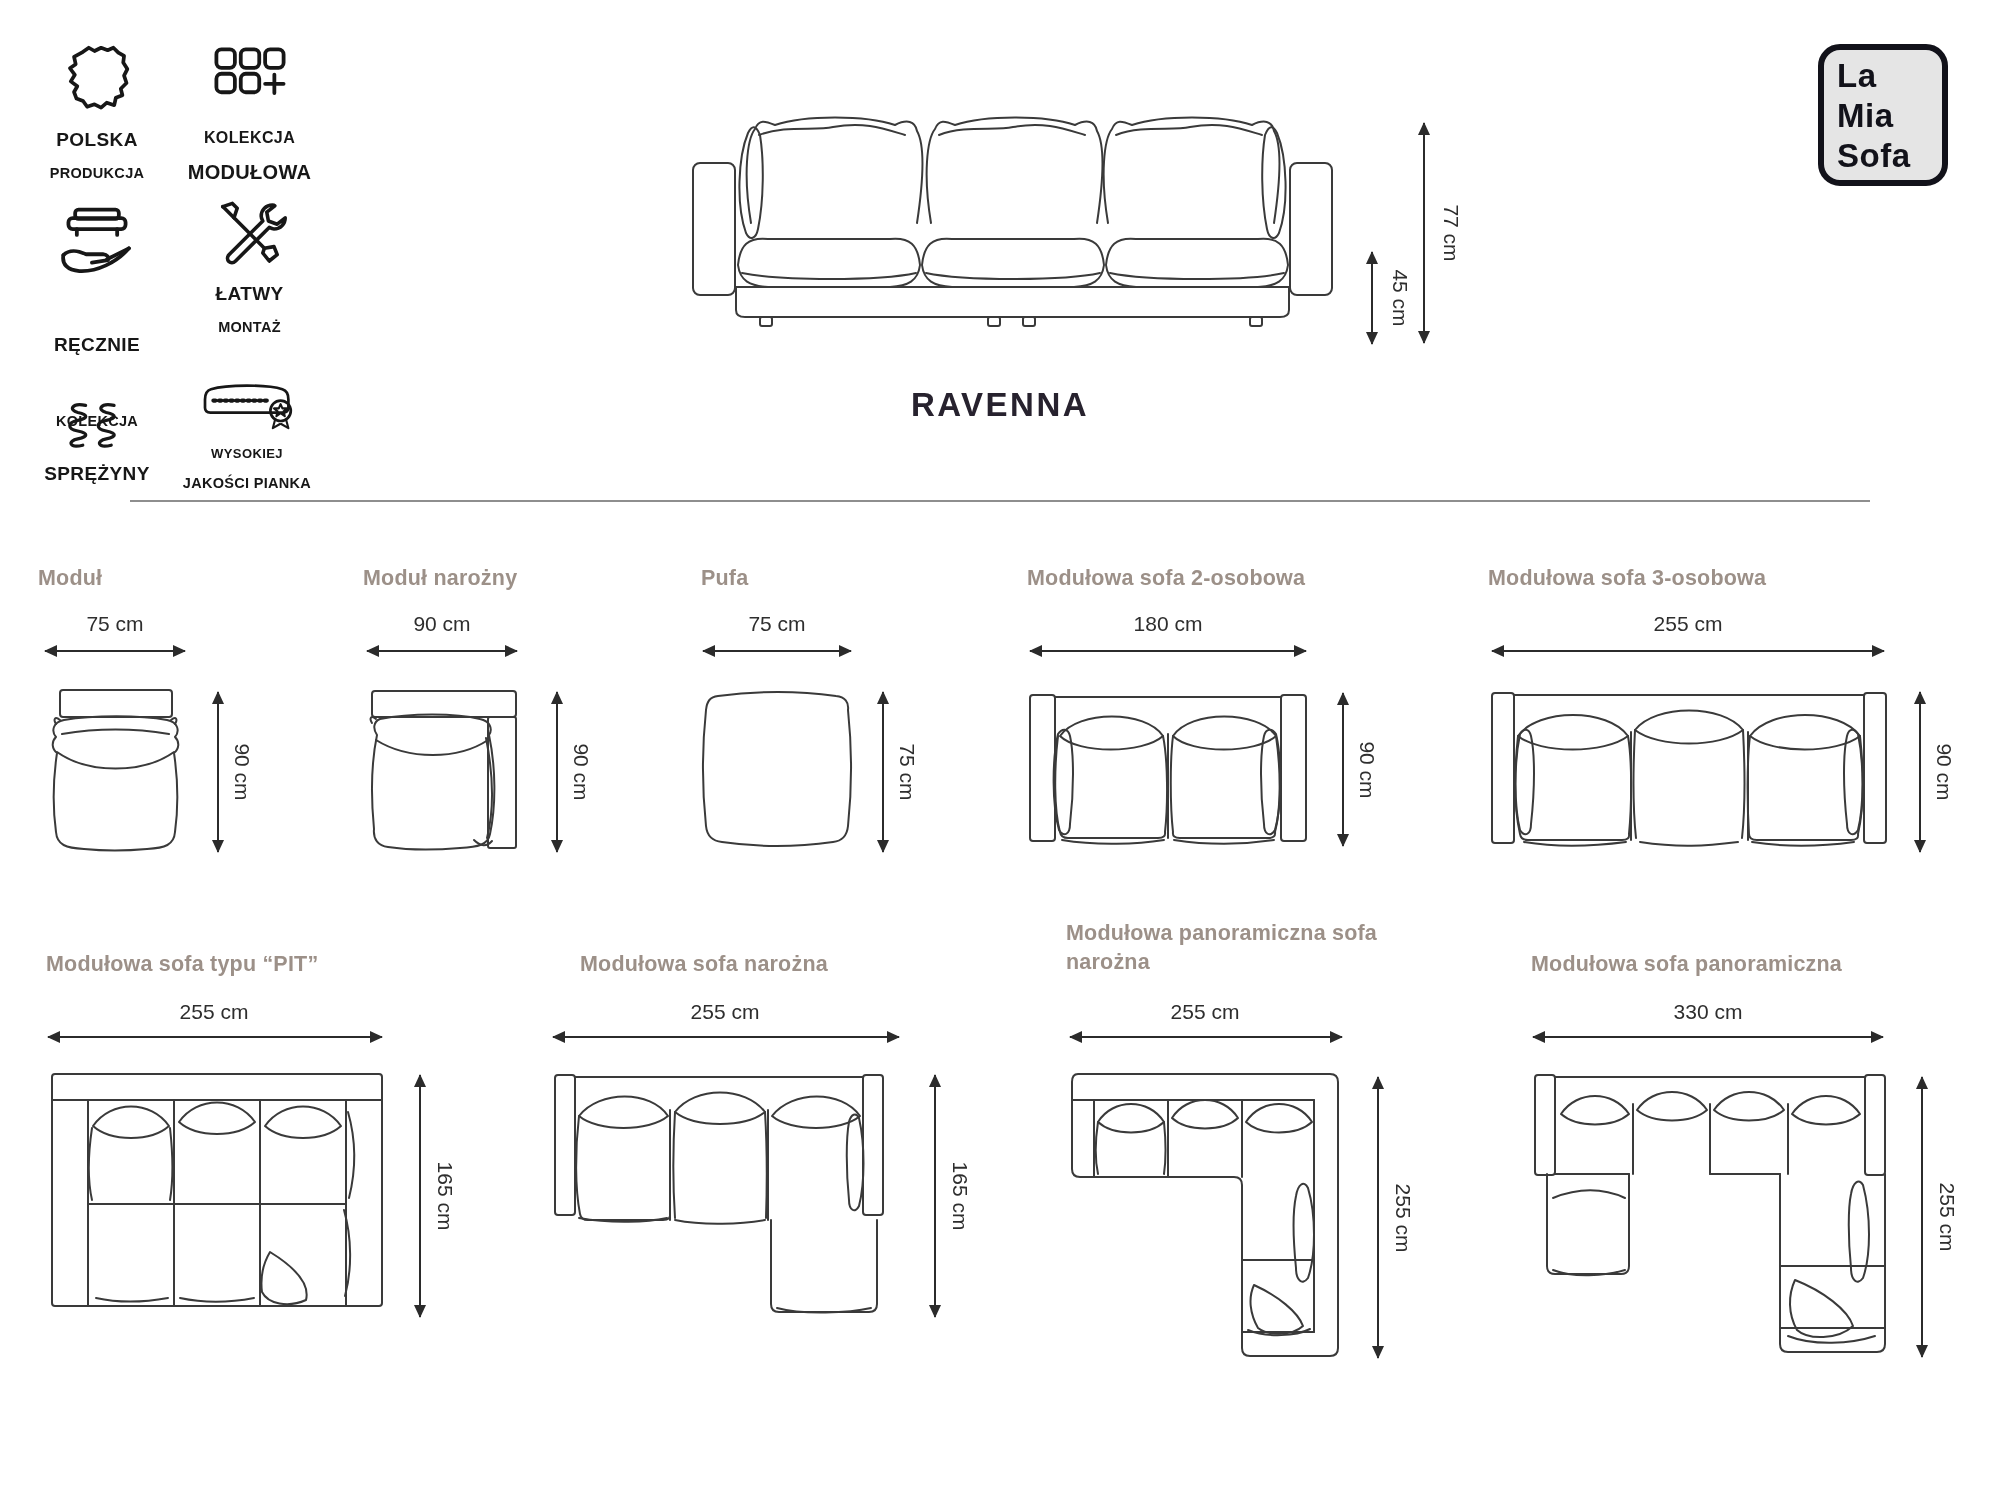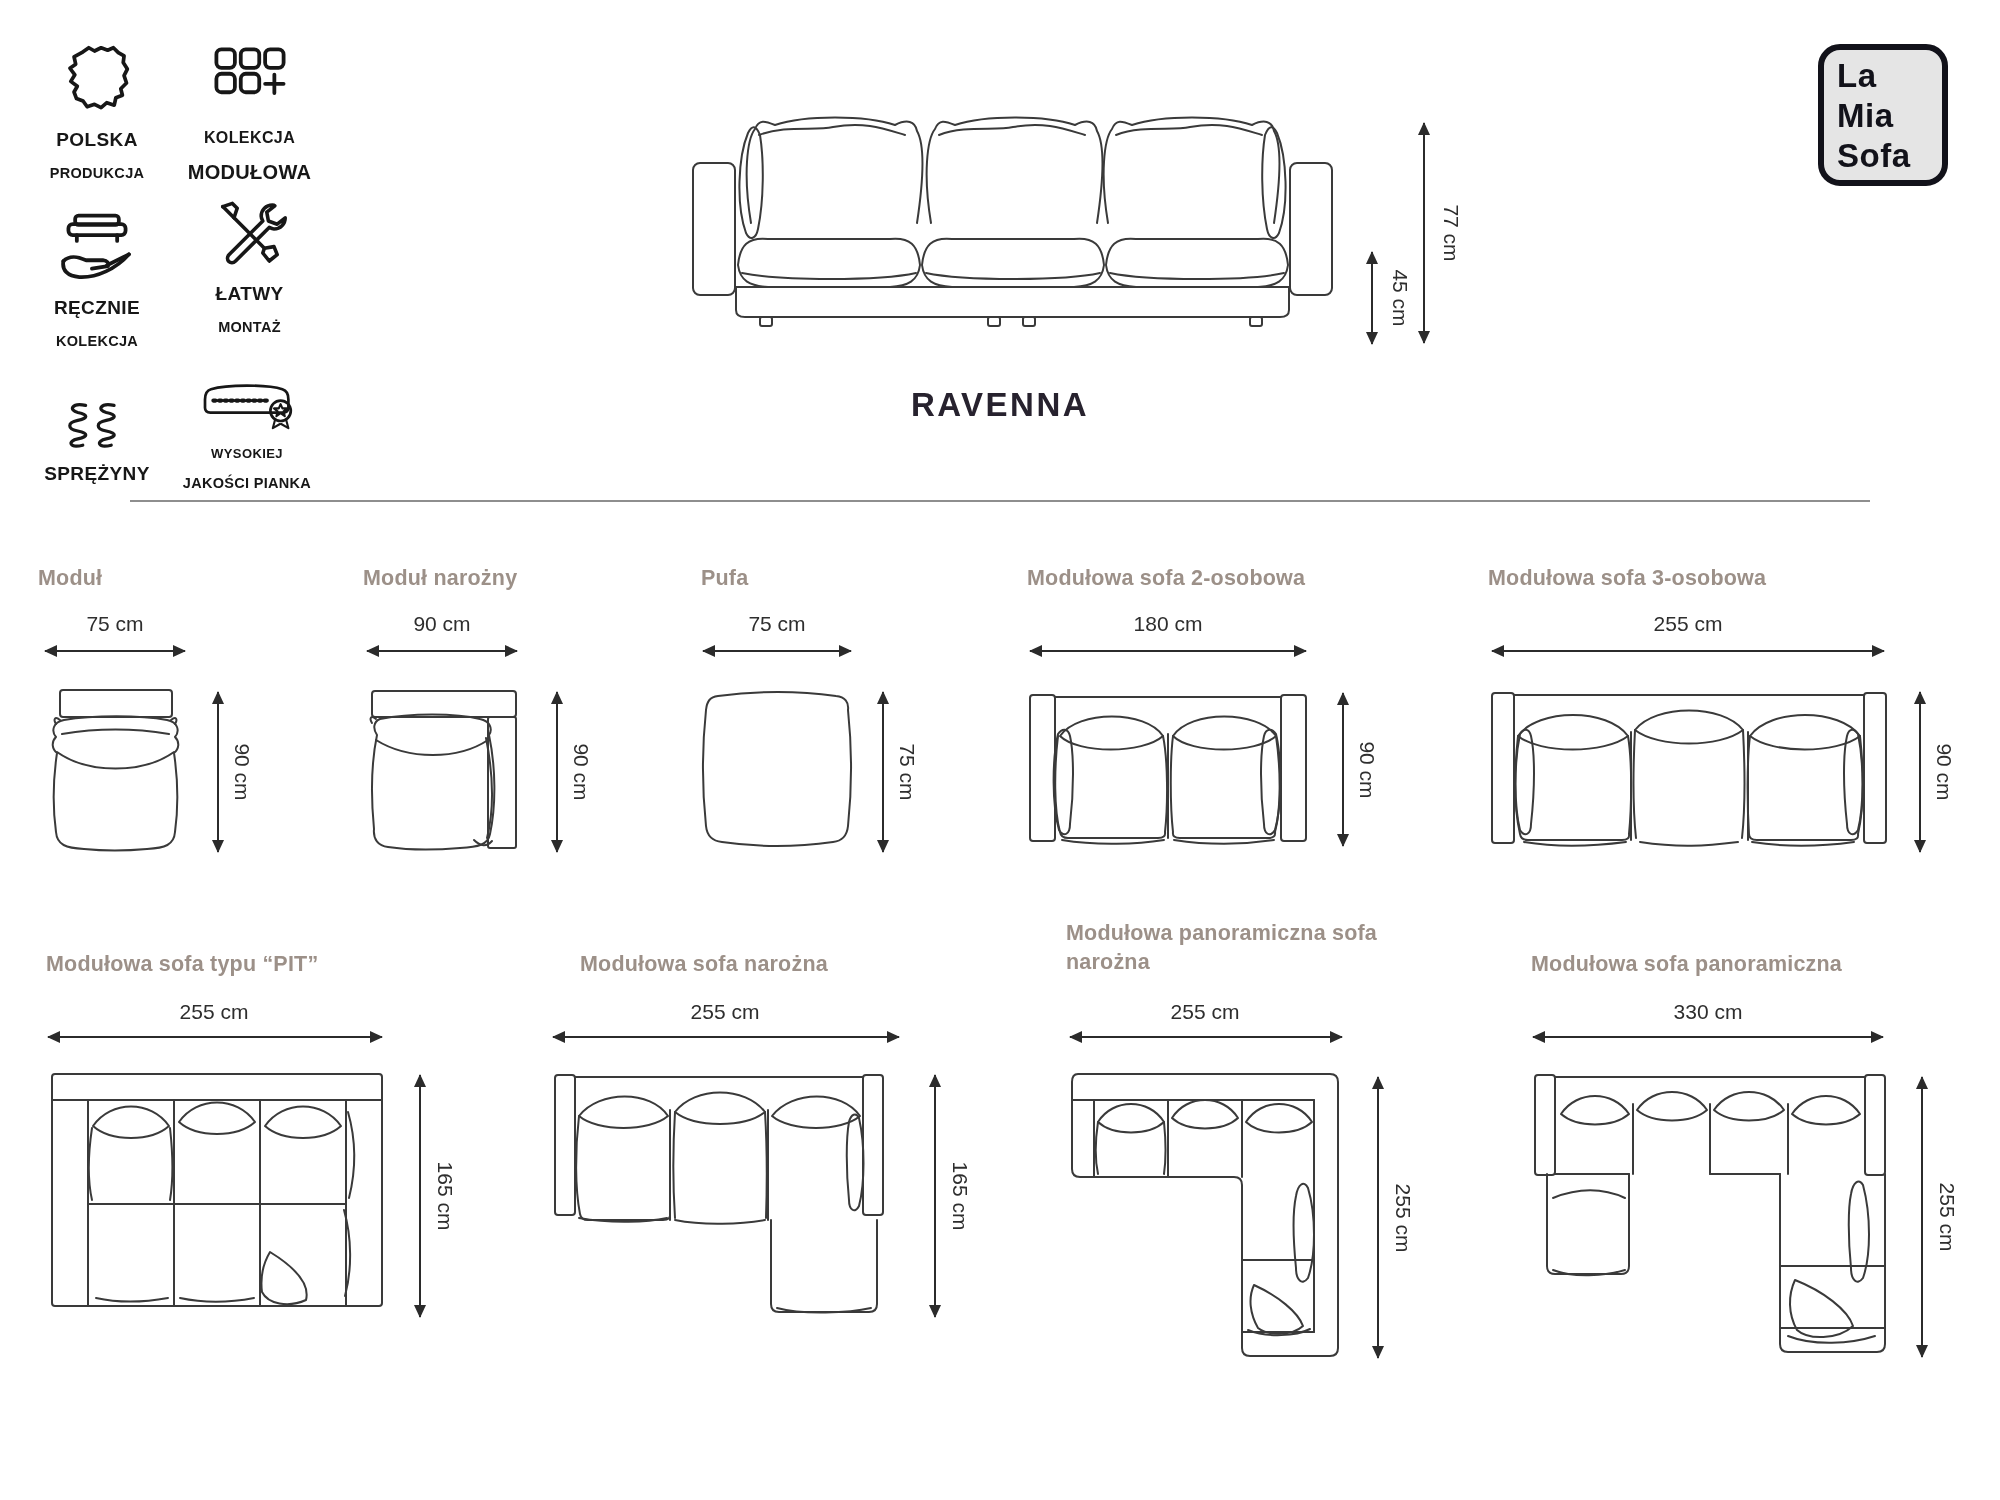--- a/index.html
+++ b/index.html
@@ -75,21 +75,21 @@
       <rect x="68" y="10" width="22" height="22" rx="6"></rect>
       <rect x="10" y="39" width="22" height="22" rx="6"></rect>
       <rect x="39" y="39" width="22" height="22" rx="6"></rect>
       <path d="M79,40 V62 M68,51 H90"></path>
     </svg>
   </div>
   <div class="l1">KOLEKCJA</div>
   <div class="l2">MODUŁOWA</div>
 </div>
 
-<div class="feat" style="left:30px;top:208px;width:134px;">
+<div class="feat" style="left:30px;top:202px;width:134px;gap:43px;">
   <div class="icon-box" style="height:86px;">
     <svg class="icon" width="84" height="84" viewBox="0 0 100 100">
       <rect x="24" y="8" width="52" height="11" rx="4"></rect>
       <rect x="16" y="18" width="68" height="13" rx="5"></rect>
       <path d="M26,31 V38 M74,31 V38"></path>
       <path d="M10,62 C18,54 28,57 37,61 L57,61 Q65,62 63,68 L44,71"></path>
       <path d="M62,67 C72,62 80,58 88,54"></path>
       <path d="M10,62 C8,73 15,80 29,81 C50,82 73,71 88,54"></path>
     </svg>
   </div>

